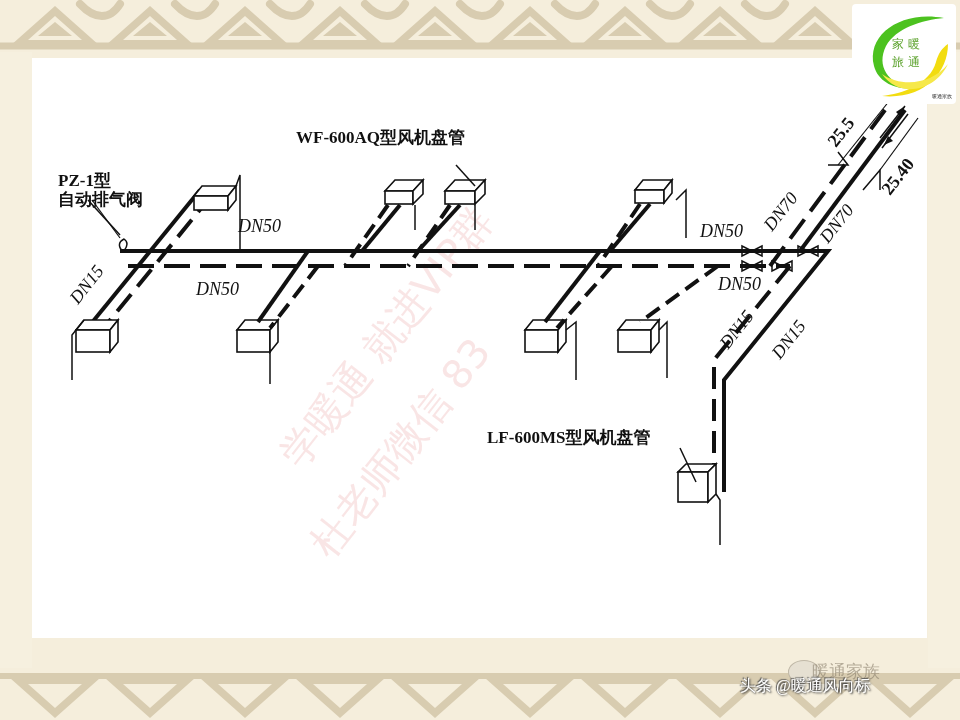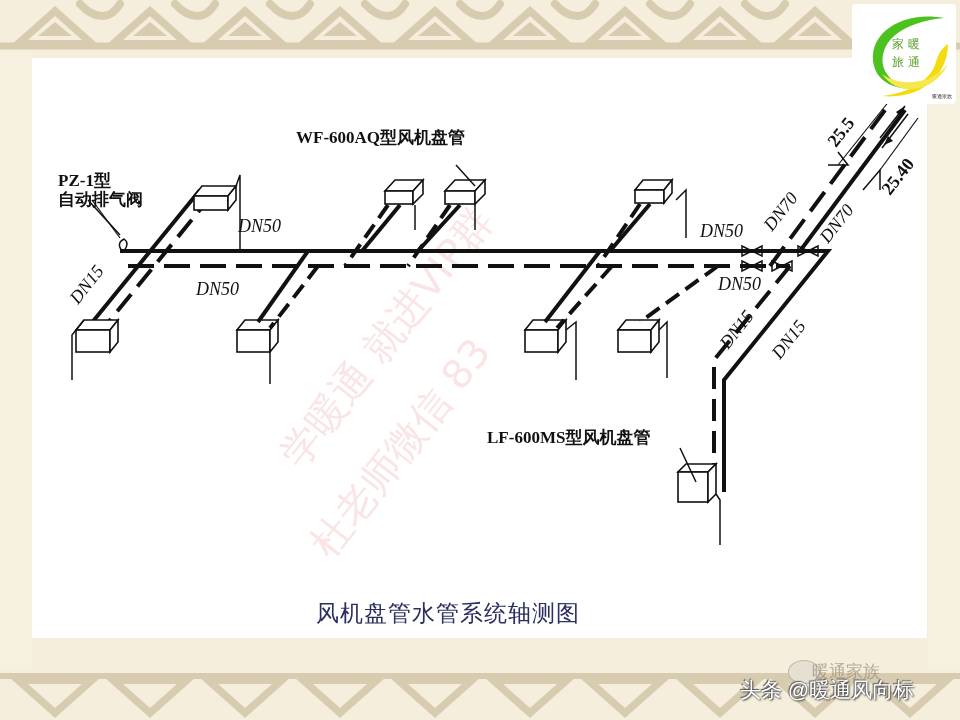--- a/index.html
+++ b/index.html
@@ -11,22 +11,22 @@
   .band.top { top: 0; }
   .band.bottom { top: 668px; }
   .side-strip { position: absolute; top: 52px; width: 32px; height: 616px; background: #f6f0df; }
   .side-strip.left { left: 0; }
   .side-strip.right { left: 928px; }
   .slide { position: absolute; left: 32px; top: 58px; width: 895px; height: 580px; background: #ffffff; }
   .logo { position: absolute; left: 852px; top: 4px; width: 104px; height: 100px;
           background: #ffffff; border-radius: 4px; }
   .caption { position: absolute; left: 316px; top: 598px; font-size: 23px; color: #2a2f5e;
              letter-spacing: 1px; font-family: "DejaVu Sans", sans-serif; }
-  .footer-credit { position: absolute; left: 740px; top: 676px; font-size: 21px; color: #ffffff;
-                   text-shadow: 1px 1px 2px #333, -1px -1px 1px #555; font-family: Liberation Sans, sans-serif; }
+  .footer-credit { position: absolute; left: 740px; top: 676px; font-size: 16px; color: #ffffff;
+                   text-shadow: 1px 1px 2px #333, -1px -1px 1px #555; font-family: Liberation Serif, serif; }
   .footer-ghost { position: absolute; left: 812px; top: 660px; font-size: 17px; color: #8a7f6c; opacity: 0.6; }
   .wechat-bubble { position: absolute; left: 788px; top: 660px; width: 30px; height: 22px;
                    border-radius: 50%; background: #e6e0d2; border: 1px solid #bfb7a6; }
   svg text { font-family: "Liberation Serif", "DejaVu Serif", serif; }
   .lbl { font-size: 17px; font-weight: bold; fill: #111; }
   .dn { font-size: 18px; font-style: italic; fill: #111; font-family: "Liberation Serif", serif; }
   .wm { font-size: 40px; fill: #f2c6c6; opacity: 0.45; font-family: "DejaVu Sans", sans-serif; }
 </style>
 </head>
 <body>
@@ -262,18 +262,17 @@
       <path d="M96 40 C 96 70, 70 96, 30 92 C 50 90, 78 80, 84 58 C 86 50, 90 44, 96 40 Z" fill="#f2dc10"></path>
       <path d="M30 70 C 50 84, 80 80, 96 60 C 84 86, 48 96, 30 70 Z" fill="#f6e84a"></path>
       <text x="40" y="44" font-size="12" fill="#5aa12a">家</text>
       <text x="56" y="44" font-size="12" fill="#5aa12a">暖</text>
       <text x="40" y="62" font-size="12" fill="#5aa12a">旅</text>
       <text x="56" y="62" font-size="12" fill="#5aa12a">通</text>
       <text x="80" y="94" font-size="5" fill="#333">暖通家族</text>
     </svg>
   </div>
 
-  <div class="caption">风机盘管水管系统轴测图</div>
 
   <div class="wechat-bubble"></div>
   <div class="footer-ghost">暖通家族</div>
   <div class="footer-credit">头条 @暖通风向标</div>
 </div>
 
 </body></html>

